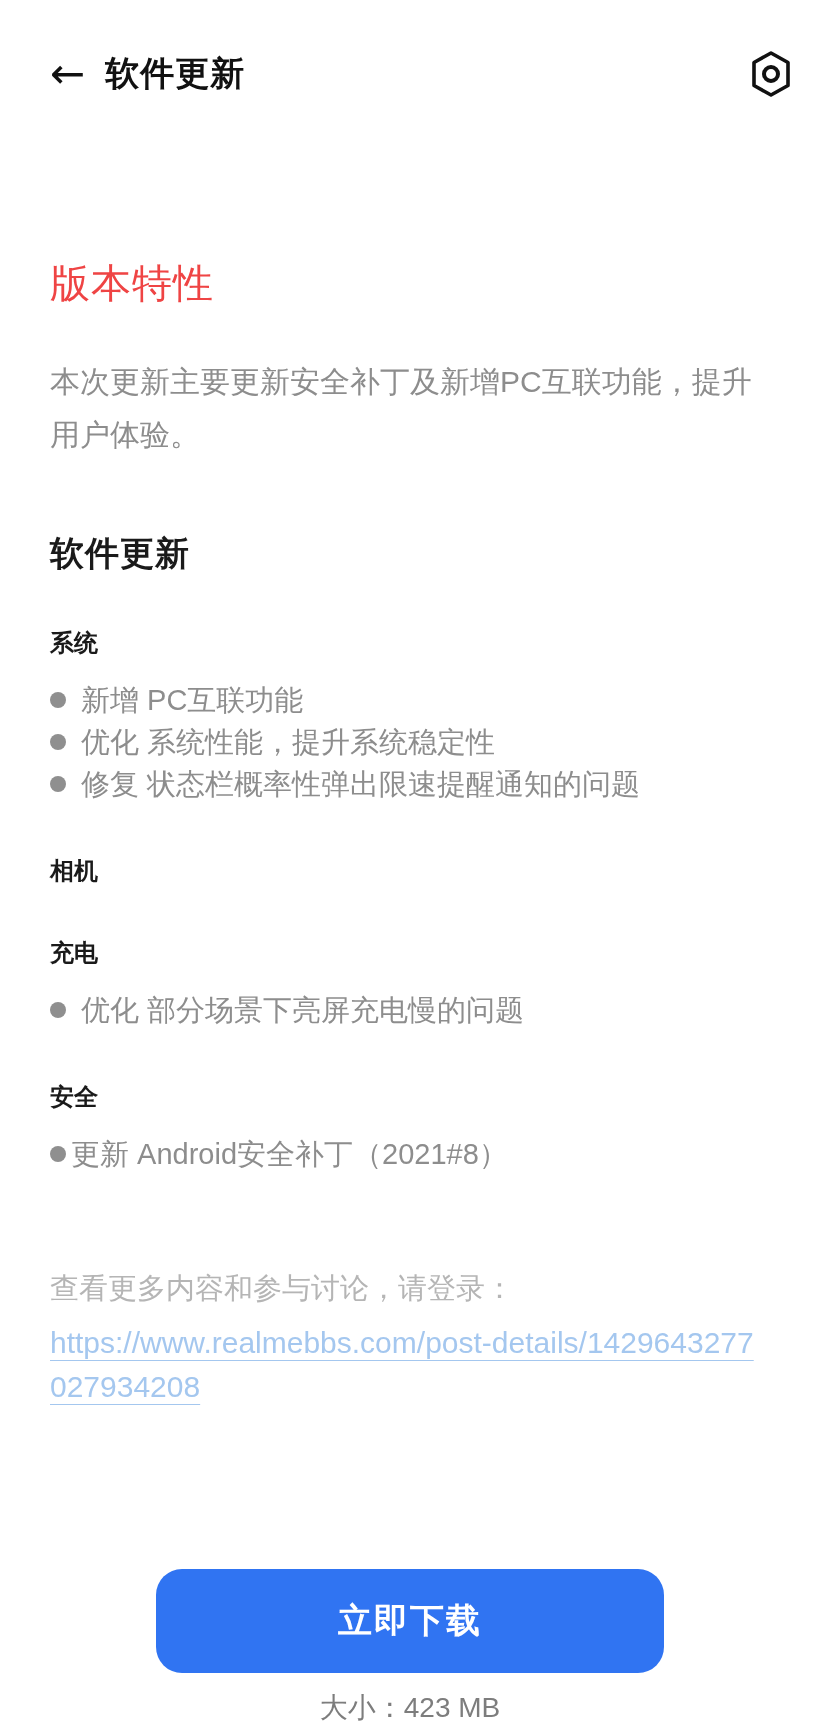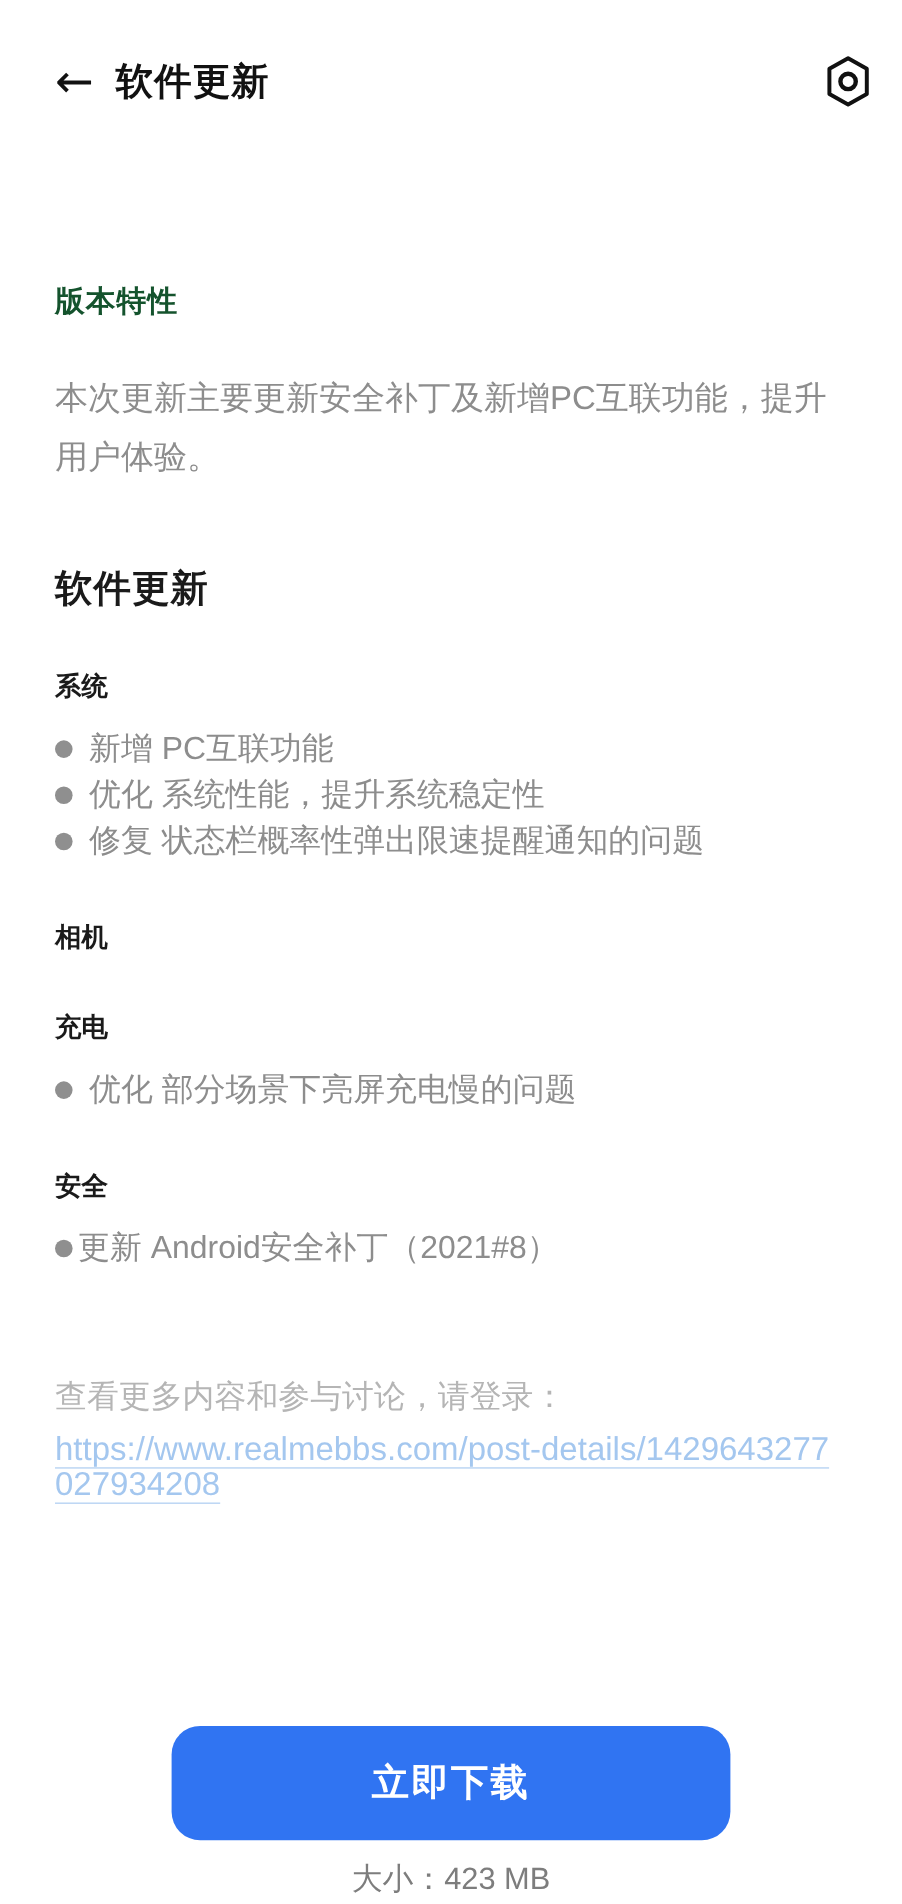--- a/index.html
+++ b/index.html
@@ -49,23 +49,23 @@
     display:flex;
     align-items:center;
     justify-content:center;
   }
 
   
   .content { padding:0 50px; }
 
   .h1 {
     margin-top:152px;
-    font-size:27px;
-    font-weight:bold;
-    color:#14532d;
+    font-size:40px;
+    font-weight:normal;
+    color:#ef4444;
     letter-spacing:1px;
   }
   .desc {
     margin-top:44px;
     font-size:30px;
     line-height:53px;
     color:#8d8d8d;
   }
   .h2 {
     margin-top:70px;
@@ -104,21 +104,21 @@
 
   .more {
     margin-top:94px;
     font-size:29px;
     color:#b5b5b5;
   }
   .bbs-link {
     display:block;
     margin-top:12px;
     font-size:30px;
-    line-height:32px;
+    line-height:44px;
     color:#a4c7ef;
     text-decoration-thickness:1px;
     text-underline-offset:7px;
     word-break:break-all;
   }
 
   
   .footer {
     margin-top:auto;
     flex-shrink:0;

